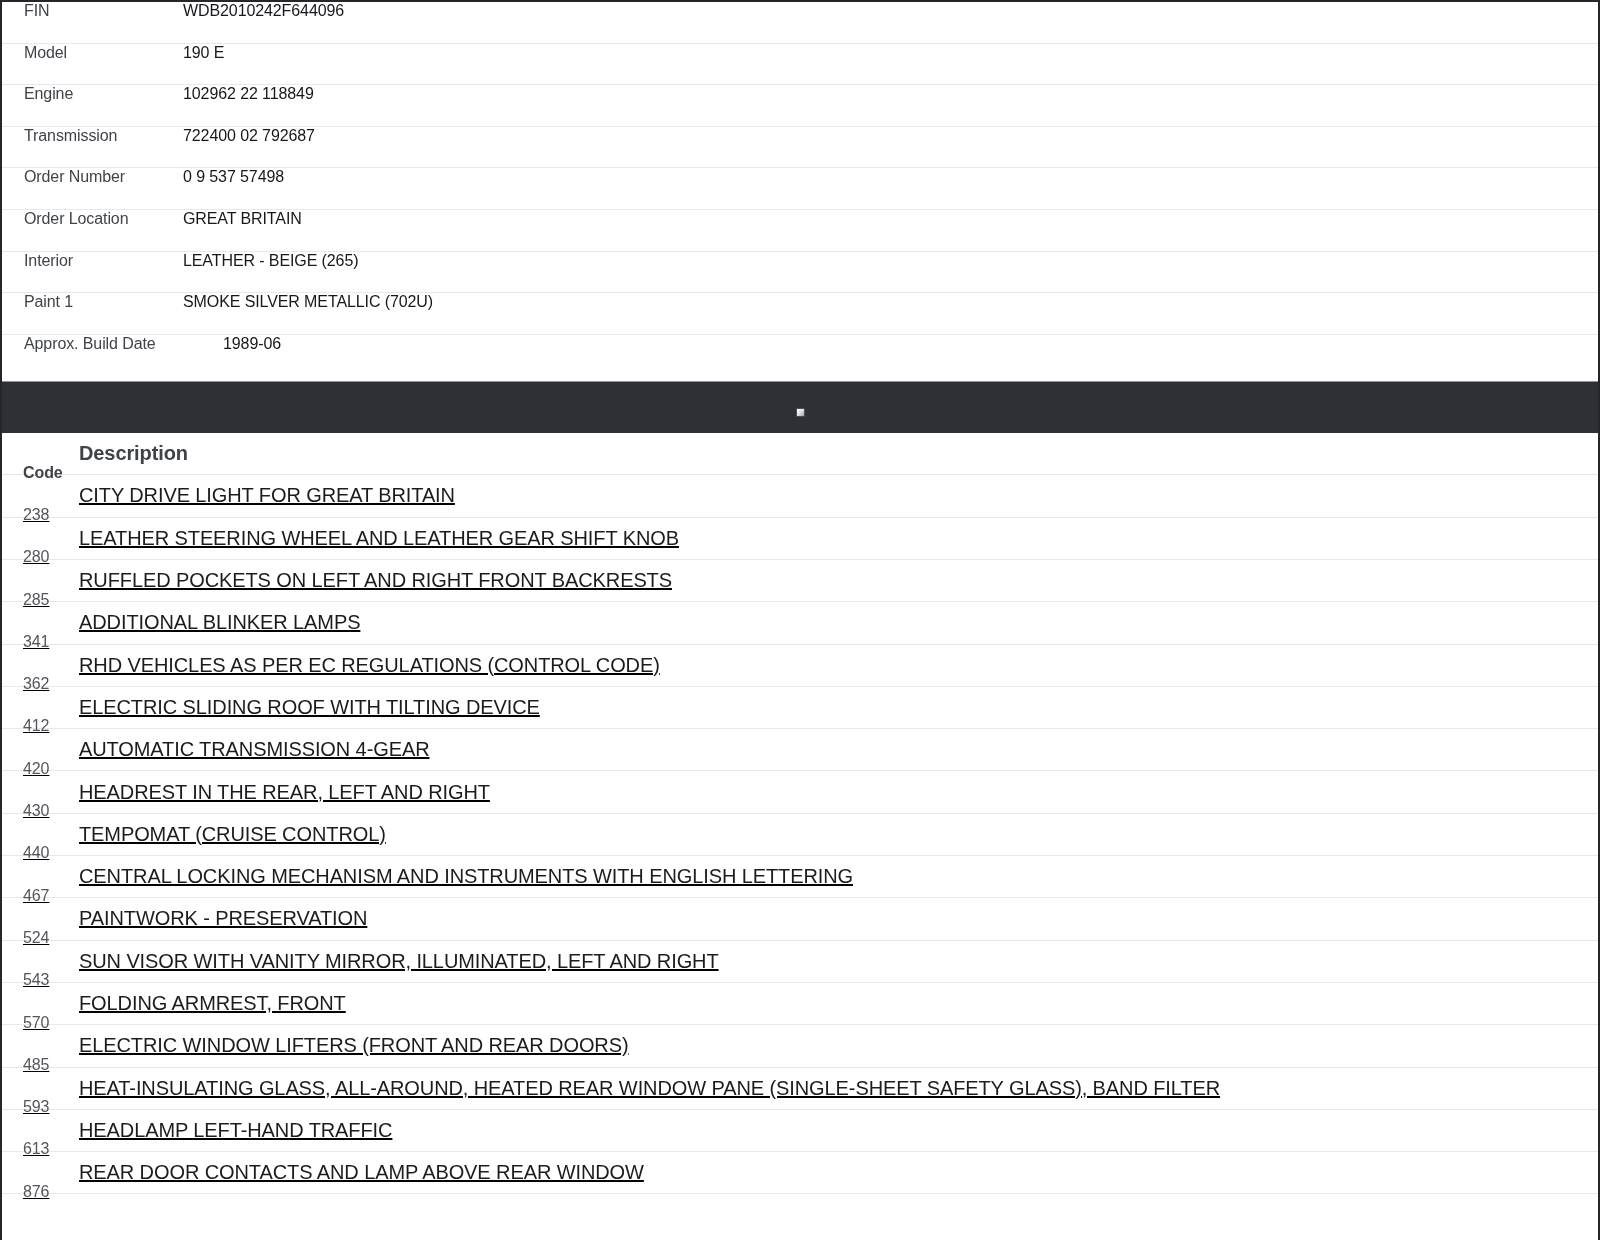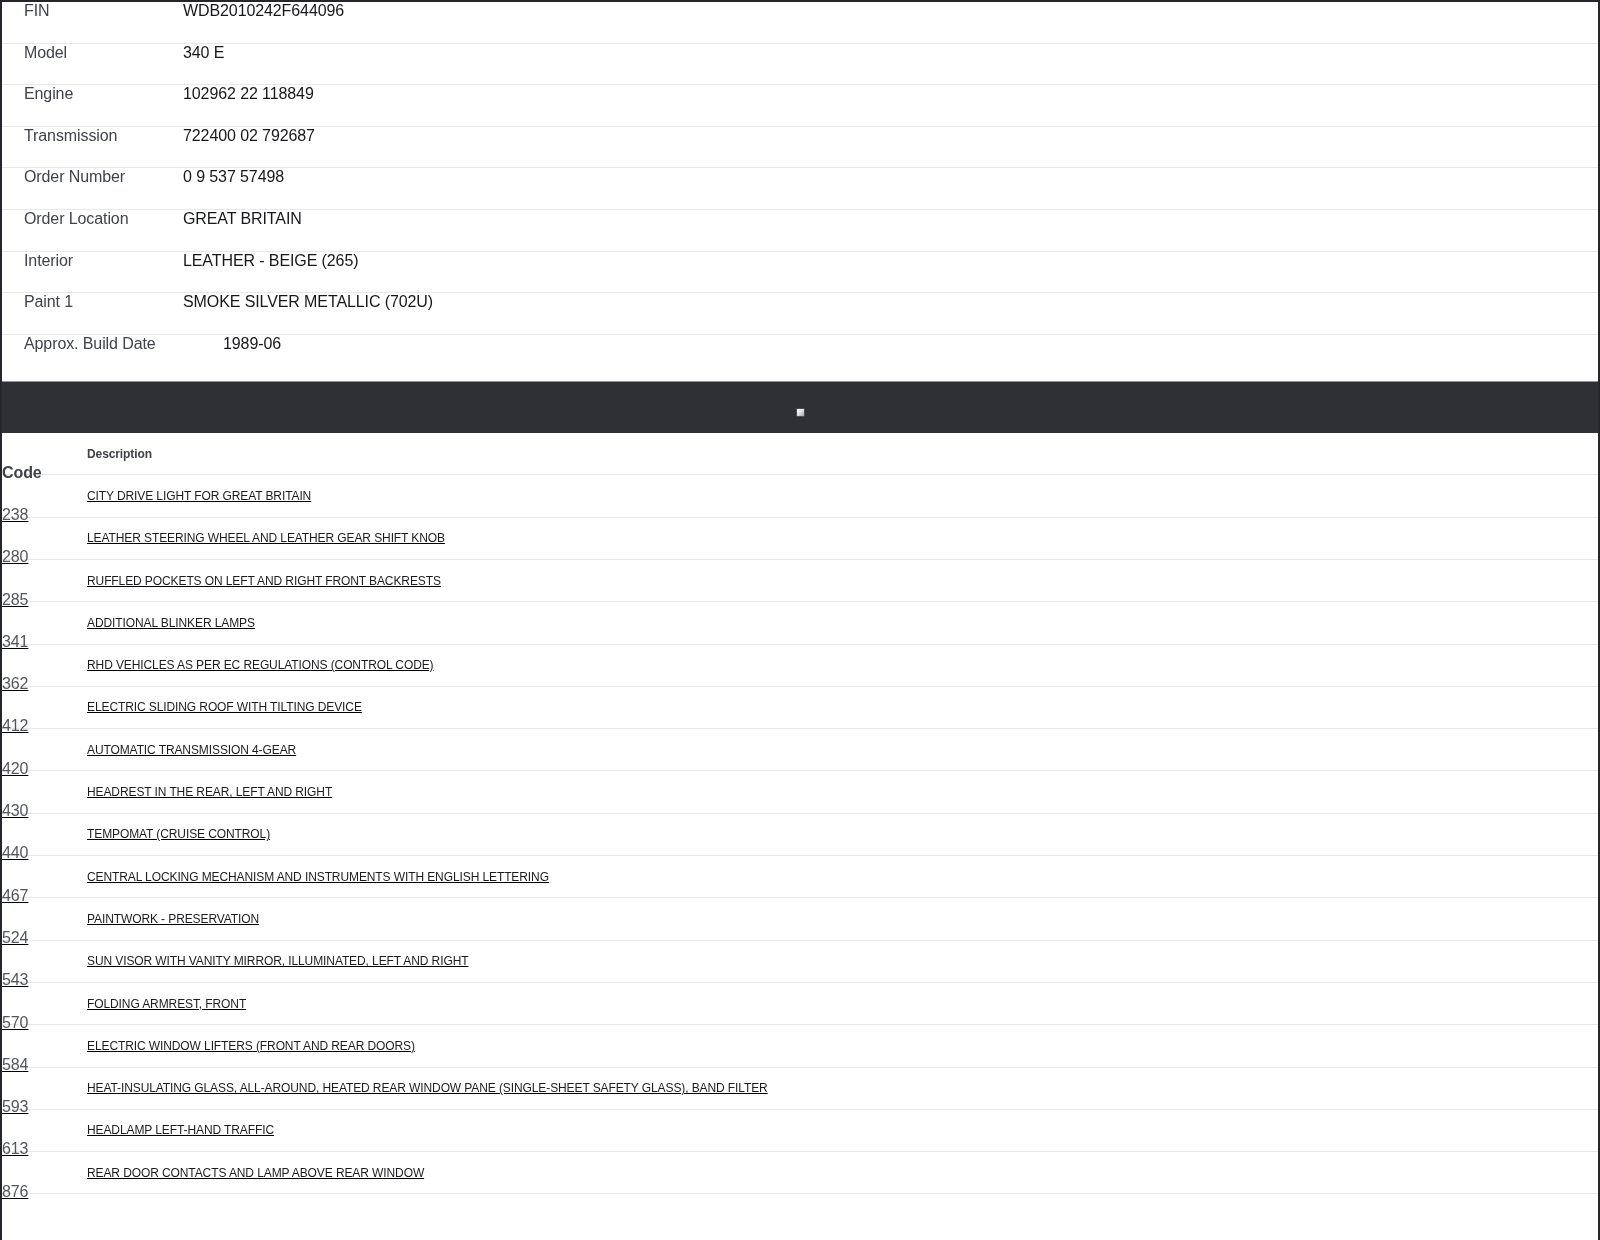--- a/index.html
+++ b/index.html
@@ -72,47 +72,47 @@
   }
   .opt-row {
     display:flex;
     align-items:center;
     height:42.3px;
     border-bottom:1px solid #e7e8ea;
     text-decoration:underline;
   }
   .opt-code {
     flex:0 0 77px;
+    padding-left:21px;
     font-size:16px;
     letter-spacing:-0.1px;
     color:#53565c;
     white-space:nowrap;
     margin-top:38px;
   }
   .opt-desc {
-    font-size:12px;
+    font-size:20px;
     letter-spacing:-0.1px;
     color:#1b1c1f;
     white-space:nowrap;
-    margin-left:8px;
   }
 </style>
 </head>
 <body>
 
 <div class="page">
 
   <div class="kv-table">
     <div class="kv-row">
       <div class="kv-label">FIN</div>
       <div class="kv-value">WDB2010242F644096</div>
     </div>
     <div class="kv-row">
       <div class="kv-label">Model</div>
-      <div class="kv-value">340 E</div>
+      <div class="kv-value">190 E</div>
     </div>
     <div class="kv-row">
       <div class="kv-label">Engine</div>
       <div class="kv-value">102962 22 118849</div>
     </div>
     <div class="kv-row">
       <div class="kv-label">Transmission</div>
       <div class="kv-value">722400 02 792687</div>
     </div>
     <div class="kv-row">
@@ -193,21 +193,21 @@
     </div>
     <div class="opt-row">
       <div class="opt-code">543</div>
       <div class="opt-desc">SUN VISOR WITH VANITY MIRROR, ILLUMINATED, LEFT AND RIGHT</div>
     </div>
     <div class="opt-row">
       <div class="opt-code">570</div>
       <div class="opt-desc">FOLDING ARMREST, FRONT</div>
     </div>
     <div class="opt-row">
-      <div class="opt-code">584</div>
+      <div class="opt-code">485</div>
       <div class="opt-desc">ELECTRIC WINDOW LIFTERS (FRONT AND REAR DOORS)</div>
     </div>
     <div class="opt-row">
       <div class="opt-code">593</div>
       <div class="opt-desc">HEAT-INSULATING GLASS, ALL-AROUND, HEATED REAR WINDOW PANE (SINGLE-SHEET SAFETY GLASS), BAND FILTER</div>
     </div>
     <div class="opt-row">
       <div class="opt-code">613</div>
       <div class="opt-desc">HEADLAMP LEFT-HAND TRAFFIC</div>
     </div>

